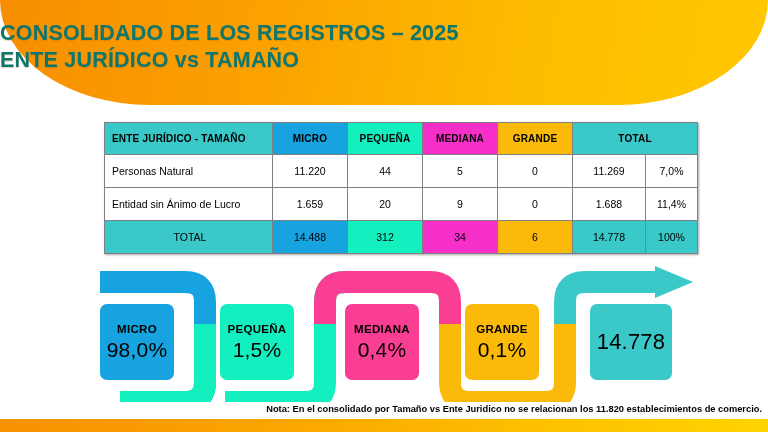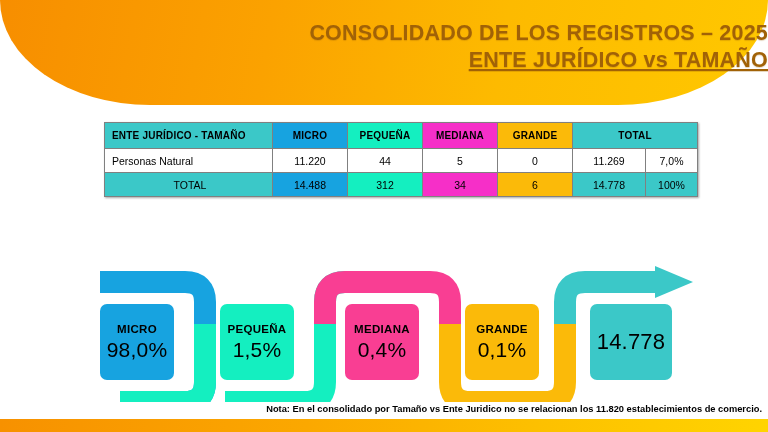--- a/index.html
+++ b/index.html
@@ -11,39 +11,39 @@
 
   
   #header-banner{
     position:absolute;left:0;top:0;width:768px;height:105px;
     background:linear-gradient(100deg,#F78E00 0%,#FBA200 35%,#FDBA00 65%,#FFC800 100%);
     border-bottom-left-radius:150px 105px;
     border-bottom-right-radius:150px 105px;
   }
   #header-title{
     position:absolute;left:0;top:20px;width:768px;
-    text-align:right;color:#a16207;
+    text-align:left;color:#0f766e;
     font-weight:bold;font-size:21.5px;line-height:27px;
     letter-spacing:.2px;
     text-shadow:0 1px 1px rgba(150,90,0,.25);
   }
-  #header-title .line2{display:block;text-decoration:underline;}
+  #header-title .line2{display:block;}
 
   
   #data-table{
     position:absolute;left:104px;top:122px;
     border-collapse:collapse;
     background:#ffffff;
     box-shadow:1px 1px 2px rgba(0,0,0,.35);
   }
   #data-table td,#data-table th{
     border:1px solid #808080;
     font-size:10.5px;
     height:24px;
-    padding:0 4px;
+    padding:10px 4px;
     color:#000;
     text-align:center;
     font-weight:normal;
     box-sizing:border-box;
     margin-left:13px;
   }
   #data-table thead th{
     font-weight:bold;font-size:10px;letter-spacing:.2px;height:26px;
   }
   .c-label{width:168px;text-align:left!important;padding-left:7px!important;font-size:10.5px;}
@@ -105,20 +105,29 @@
   <tbody>
     <tr>
       <td class="c-label">Personas Natural</td>
       <td class="c-num">11.220</td>
       <td class="c-num">44</td>
       <td class="c-num">5</td>
       <td class="c-num">0</td>
       <td class="c-tot">11.269</td>
       <td class="c-pct">7,0%</td>
     </tr>
+    <tr>
+      <td class="c-label">Entidad sin Ánimo de Lucro</td>
+      <td class="c-num">1.659</td>
+      <td class="c-num">20</td>
+      <td class="c-num">9</td>
+      <td class="c-num">0</td>
+      <td class="c-tot">1.688</td>
+      <td class="c-pct">11,4%</td>
+    </tr>
     <tr class="totrow">
       <td class="c-label bg-teal">TOTAL</td>
       <td class="c-num bg-blue">14.488</td>
       <td class="c-num bg-green">312</td>
       <td class="c-num bg-pink">34</td>
       <td class="c-num bg-gold">6</td>
       <td class="c-tot bg-teal">14.778</td>
       <td class="c-pct bg-teal">100%</td>
     </tr>
   </tbody>

